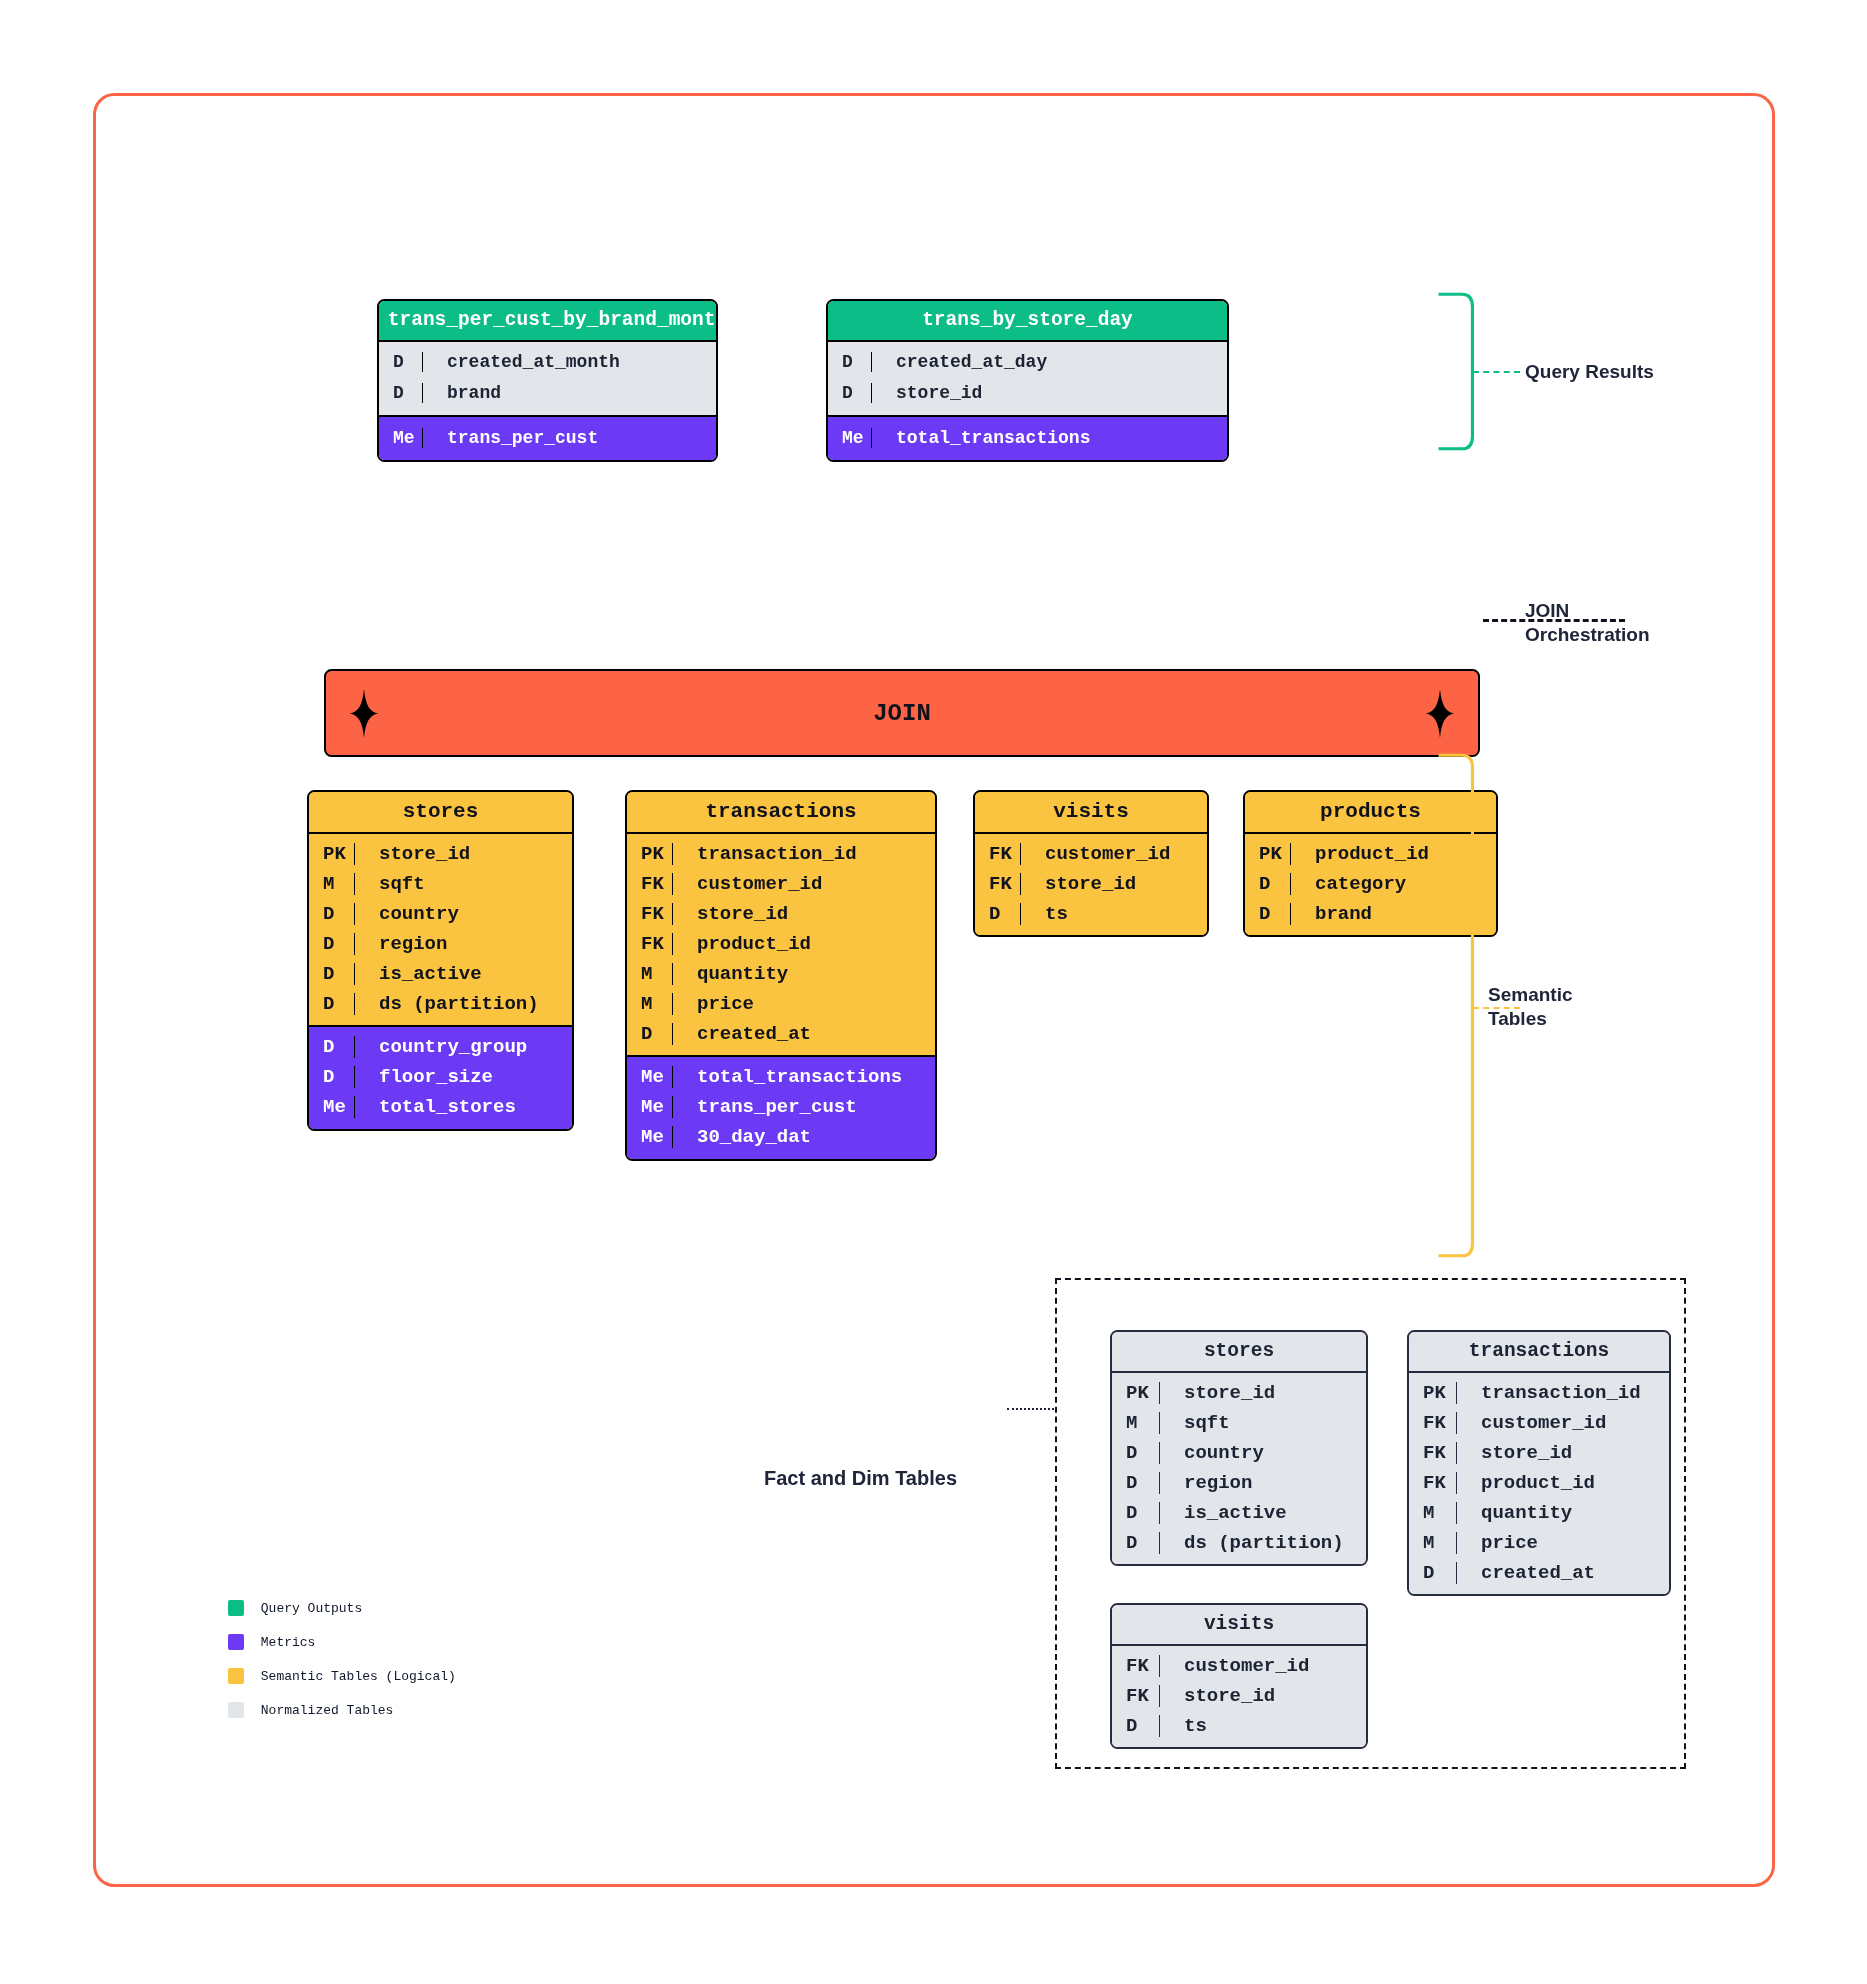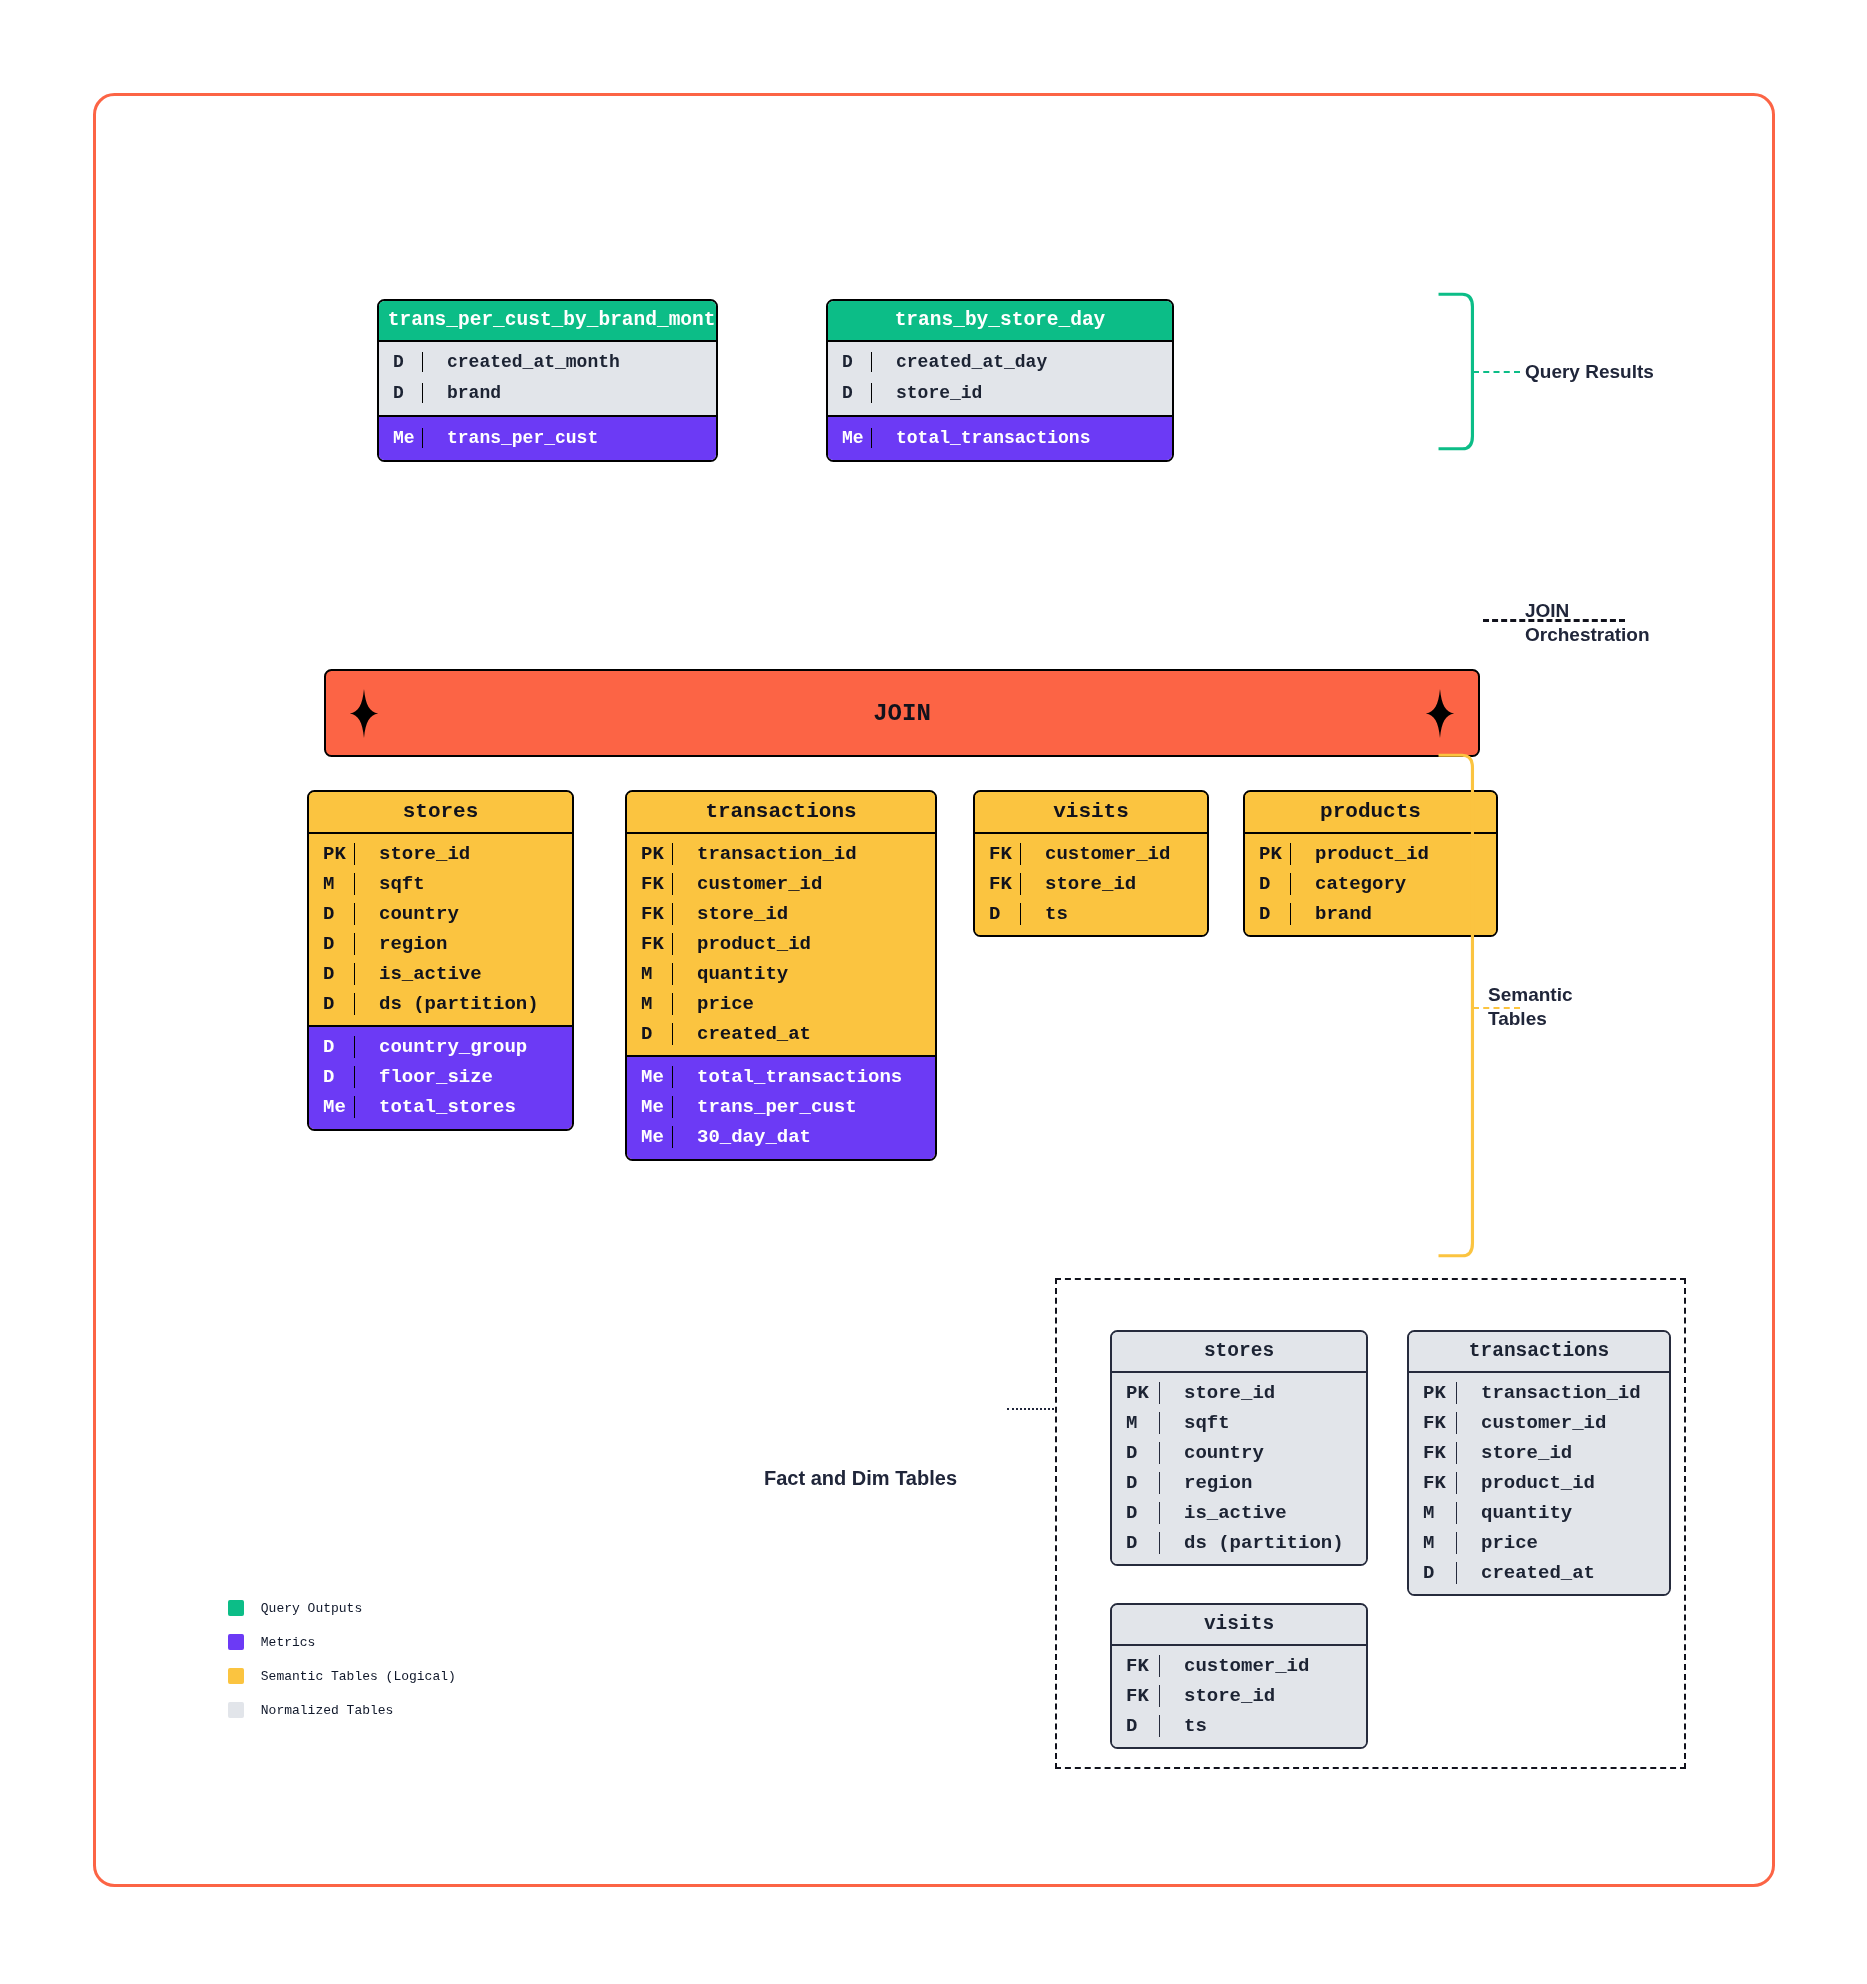--- a/index.html
+++ b/index.html
@@ -185,21 +185,21 @@
       </div>
     </div>
     <div class="grp mets rows-pad">
       <div class="row mono">
         <span class="k">Me</span>
         <span class="v">trans_per_cust</span>
       </div>
     </div>
   </div>
 
-  <div class="tbl q" style="left:730px; top:203px; width:348px;">
+  <div class="tbl q" style="left:730px; top:203px; width:403px;">
     <div class="thead mono">trans_by_store_day</div>
     <div class="grp dims rows-pad">
       <div class="row mono">
         <span class="k">D</span>
         <span class="v">created_at_day</span>
       </div>
       <div class="row mono">
         <span class="k">D</span>
         <span class="v">store_id</span>
       </div>

